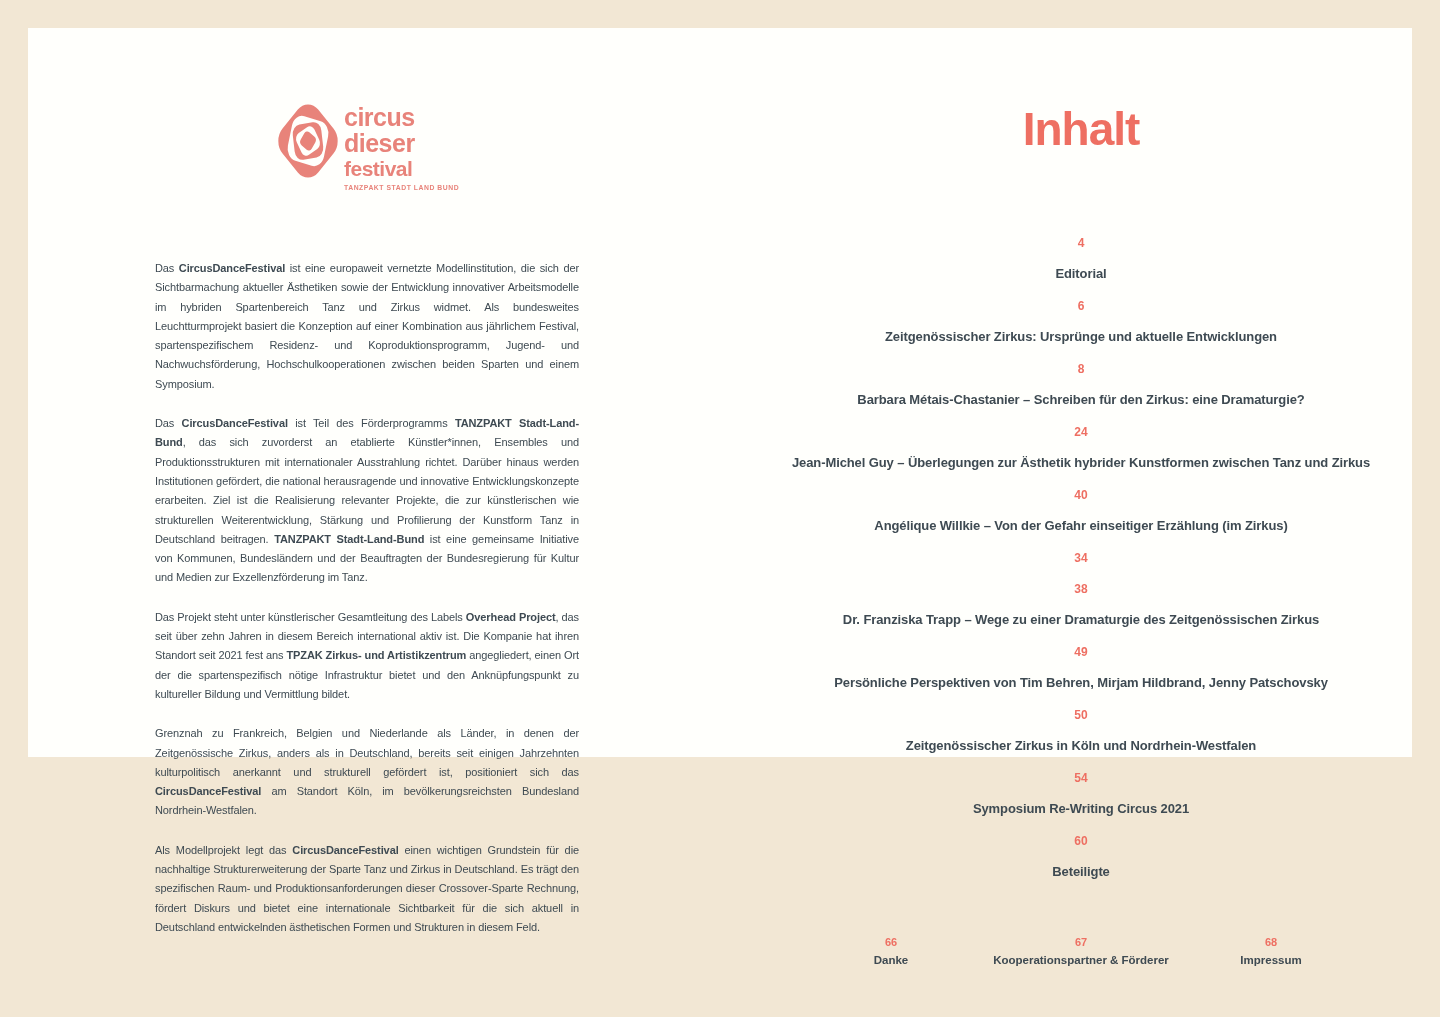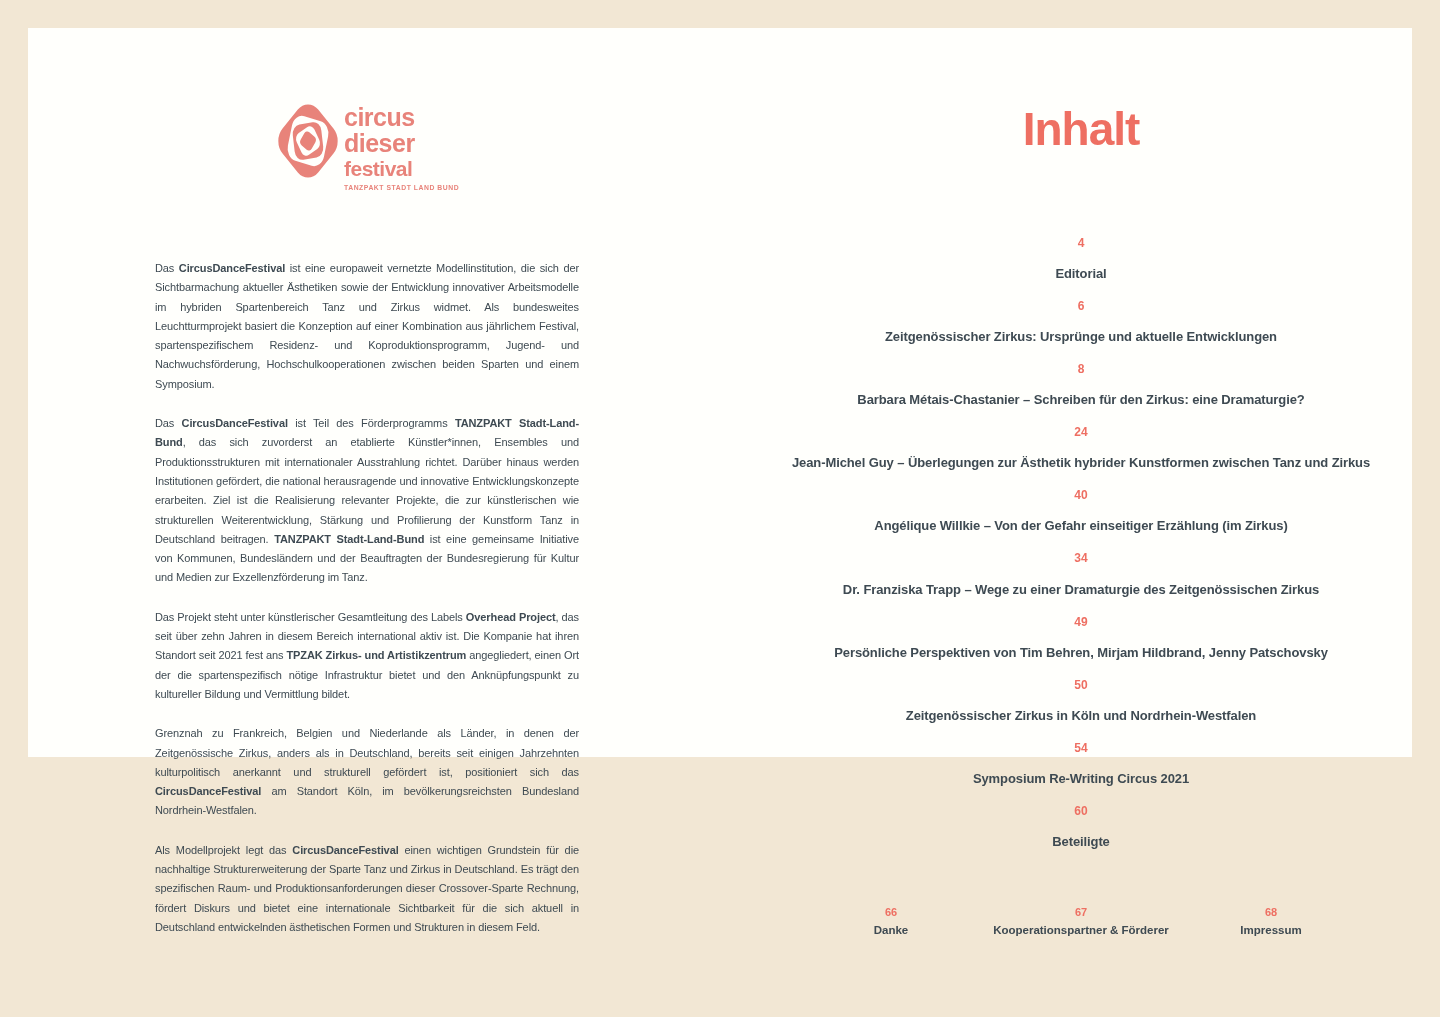--- a/index.html
+++ b/index.html
@@ -103,20 +103,21 @@
           <div class="ttl">Jean-Michel Guy – Überlegungen zur Ästhetik hybrider Kunstformen zwischen Tanz und Zirkus</div>
         </div>
         <div class="toc-entry">
           <div class="num">40</div>
           <div class="ttl">Angélique Willkie – Von der Gefahr einseitiger Erzählung (im Zirkus)</div>
         </div>
         <div class="toc-entry">
           <div class="num">34</div>
         </div>
         <div class="toc-entry">
+          <div class="num">38</div>
           <div class="ttl">Dr. Franziska Trapp – Wege zu einer Dramaturgie des Zeitgenössischen Zirkus</div>
         </div>
         <div class="toc-entry">
           <div class="num">49</div>
           <div class="ttl">Persönliche Perspektiven von Tim Behren, Mirjam Hildbrand, Jenny Patschovsky</div>
         </div>
         <div class="toc-entry">
           <div class="num">50</div>
           <div class="ttl">Zeitgenössischer Zirkus in Köln und Nordrhein-Westfalen</div>
         </div>

